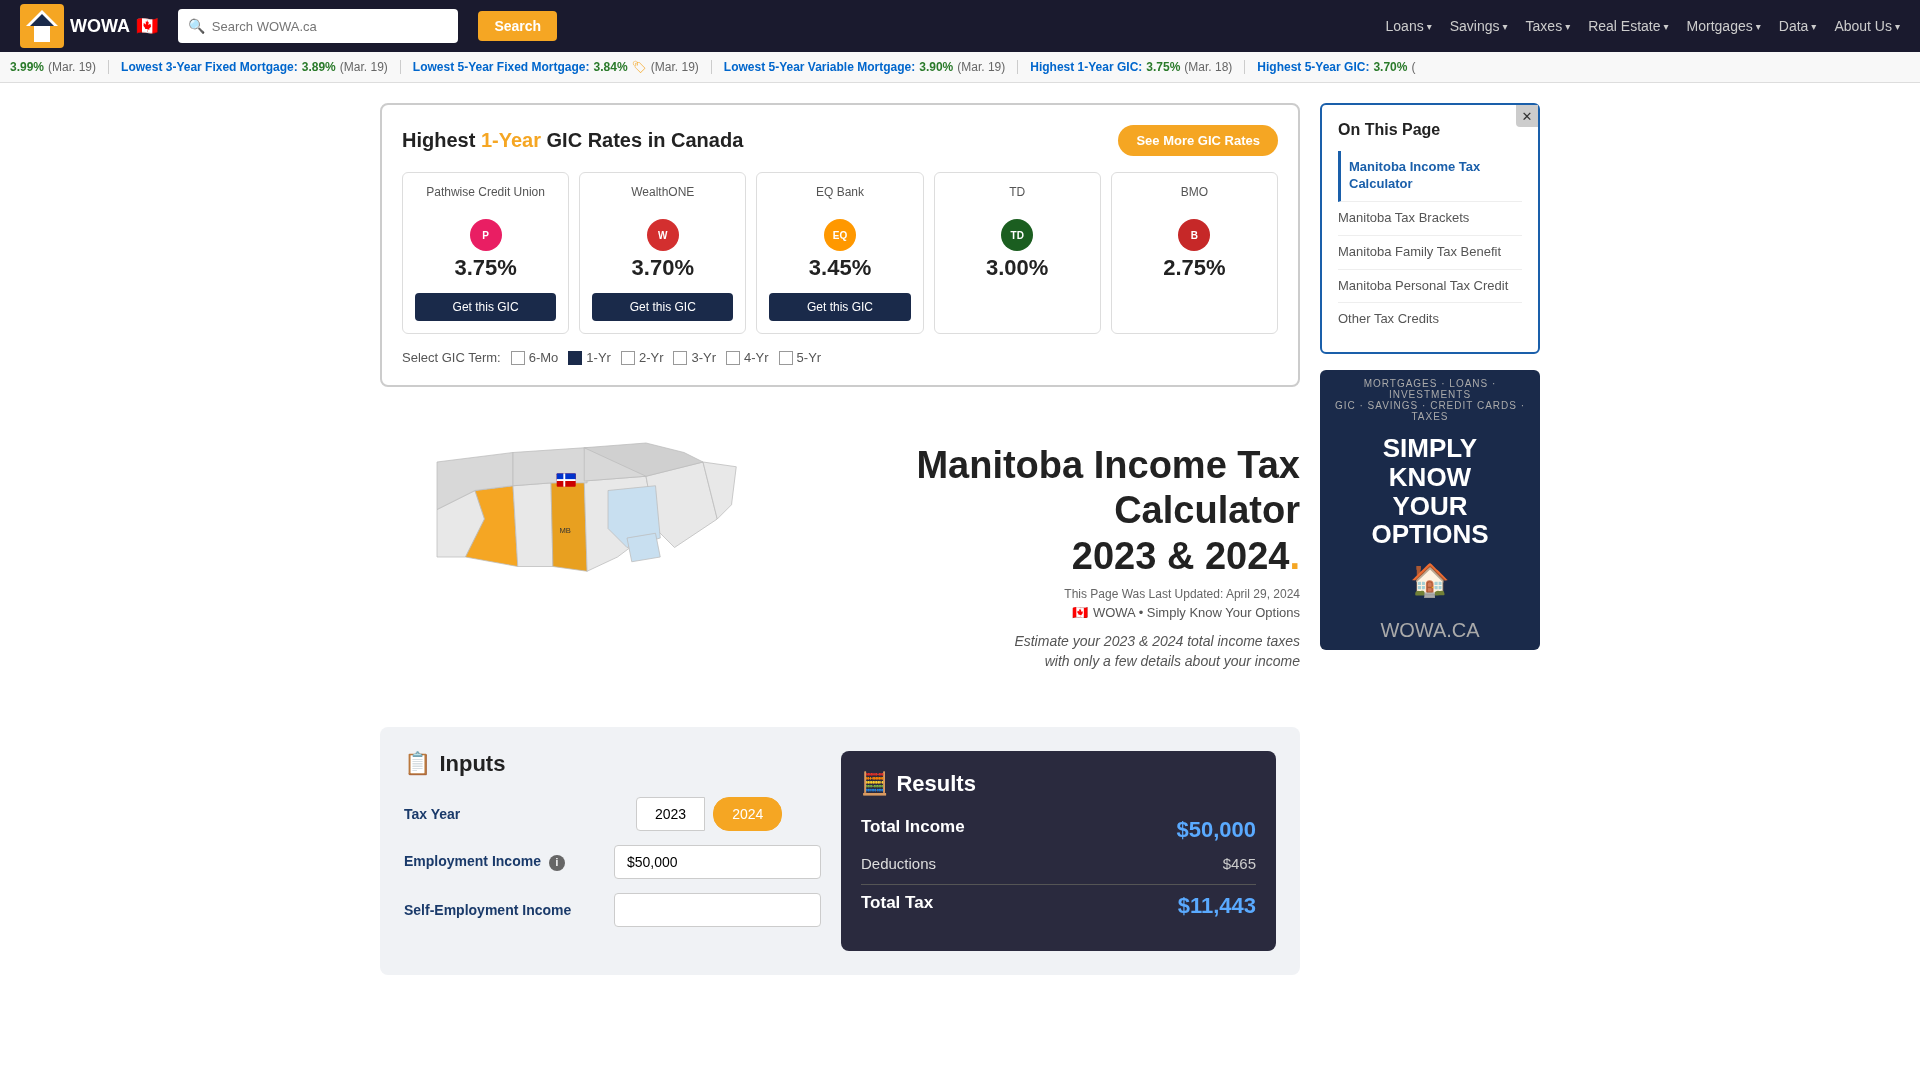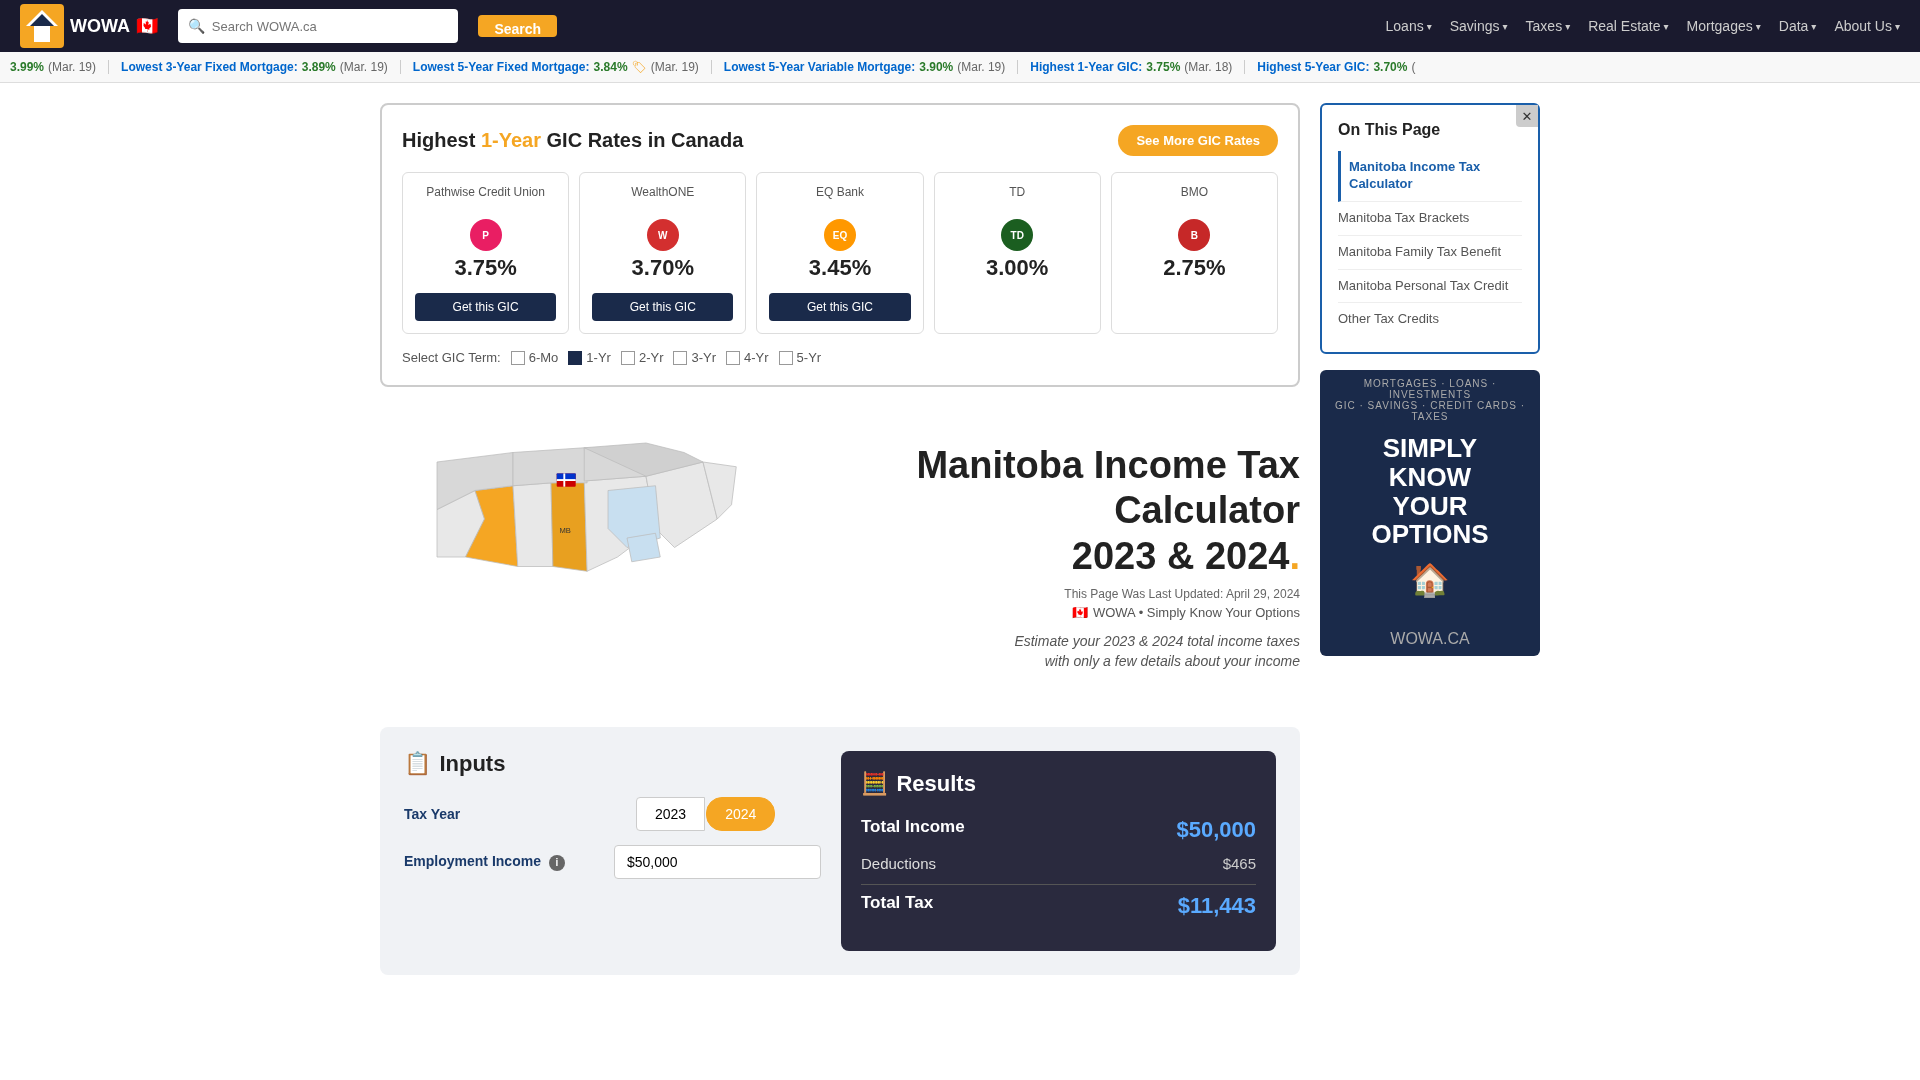--- a/index.html
+++ b/index.html
@@ -43,21 +43,21 @@
     }
     .search-btn {
       background: #f5a623;
       color: #fff;
       border: none;
       border-radius: 4px;
       padding: 6px 16px;
       font-size: 14px;
       font-weight: bold;
       cursor: pointer;
-      height: 22px;
+      height: 30px;
     }
     .nav-links {
       margin-left: auto;
       display: flex;
       align-items: center;
       gap: 18px;
       padding-left: 36px;
     }
     .nav-link {
       color: #ccc;
@@ -285,21 +285,21 @@
     .form-input {
       flex: 1;
       border: 1px solid #ccc;
       border-radius: 4px;
       padding: 8px 12px;
       font-size: 14px;
       background: #fff;
     }
     .year-toggle {
       display: flex;
-      gap: 1px;
+      gap: 8px;
       padding-left: 22px;
     }
     .year-btn {
       border: 1px solid #ccc;
       background: #fff;
       padding: 8px 18px;
       font-size: 14px;
       cursor: pointer;
     }
     .year-btn:first-child { border-radius: 4px 0 0 4px; }
@@ -374,21 +374,21 @@
       color: #fff;
       min-height: 220px;
       display: flex;
       flex-direction: column;
       justify-content: center;
       align-items: center;
       gap: 12px;
     }
     .ad-tagline { font-size: 10px; color: #aaa; letter-spacing: 1px; }
     .ad-headline { font-size: 26px; font-weight: bold; line-height: 1.1; }
-    .ad-url { font-size: 16px; color: #aaa; margin-top: 19px; }
+    .ad-url { font-size: 20px; color: #aaa; margin-top: 8px; }
 
     
     .close-btn {
       position: absolute;
       top: 0;
       right: 0;
       background: #ccc;
       color: #333;
       border: none;
       width: 22px;
@@ -597,20 +597,24 @@
         </div>
 
         <div class="form-row">
           <label class="form-label">
             <span>Employment Income</span>
             <span class="info-icon">i</span>
           </label>
           <input type="text" class="form-input" value="$50,000" style="">
         </div>
 
+        <div class="form-row">
+          <label class="form-label">Self-Employment Income</label>
+          <input type="text" class="form-input" placeholder="" style="">
+        </div>
       </div>
 
       <div class="results-panel">
         <div class="results-title">
           <span>🧮</span>
           <span>Results</span>
         </div>
 
         <div class="result-row">
           <span class="result-label bold">Total Income</span>

